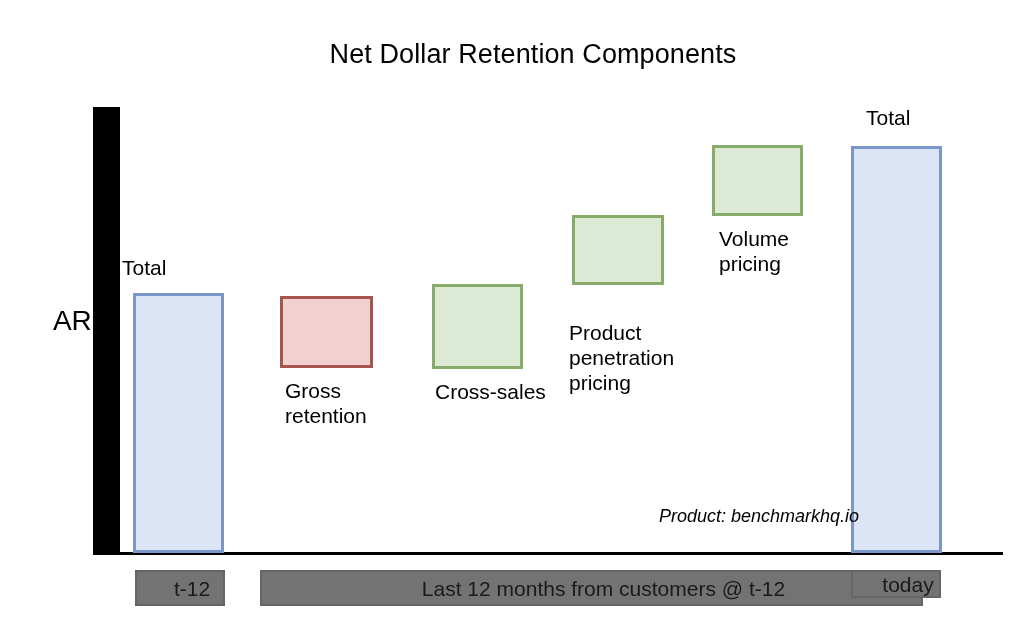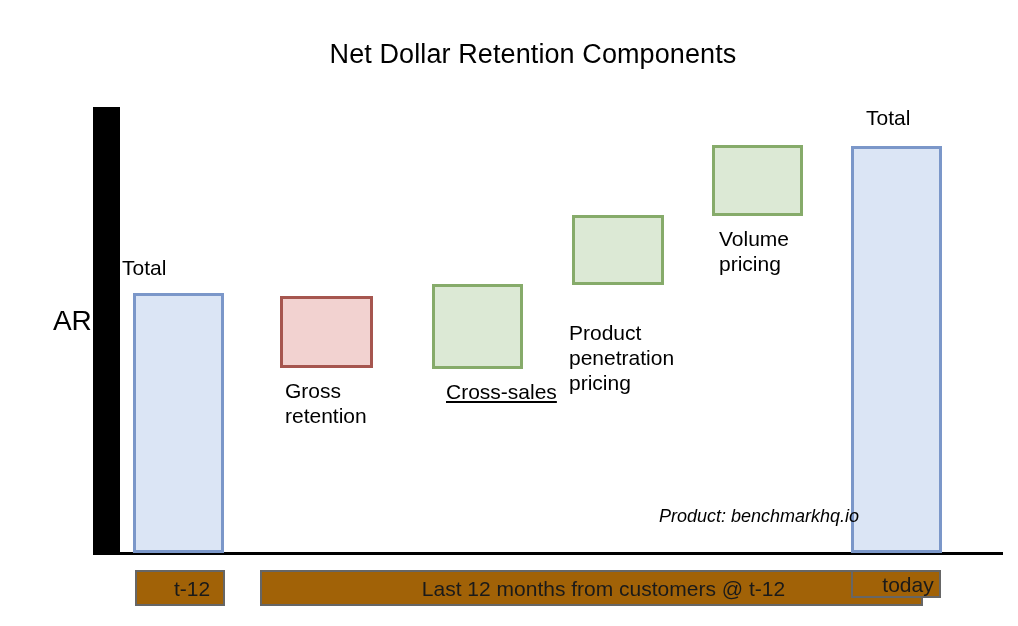--- a/index.html
+++ b/index.html
@@ -90,21 +90,21 @@
     font-size: 18px;
     line-height: 22px;
     font-style: italic;
     color: #000;
     text-align: right;
   }
 
   
   .axis-box {
     box-sizing: border-box;
-    background: #a16207;
+    background: #737373;
     border: 2px solid #666666;
     display: flex;
     align-items: center;
     justify-content: center;
     font-size: 21px;
     line-height: 25px;
     color: #1a1a1a;
   }
 </style>
 </head>
@@ -120,21 +120,21 @@
   <div class="abs" id="y-axis-label">ARR</div>
 
   <div class="abs bar-caption" style="left:98px; top:255px; width:110px;">Total</div>
   <div class="abs bar total" style="left:133px; top:293px; width:91px; height:260px;"></div>
 
   <div class="abs bar negative" style="left:280px; top:296px; width:93px; height:72px;"></div>
   <div class="abs bar-caption" style="left:261px; top:378px; width:130px;">Gross
 retention</div>
 
   <div class="abs bar positive" style="left:432px; top:284px; width:91px; height:85px;"></div>
-  <div class="abs bar-caption" style="left:422px; top:379px; width:142px;text-decoration:underline;">Cross-sales</div>
+  <div class="abs bar-caption" style="left:411px; top:379px; width:142px;">Cross-sales</div>
 
   <div class="abs bar positive" style="left:572px; top:215px; width:92px; height:70px;"></div>
   <div class="abs bar-caption" style="left:545px; top:296px; width:146px;margin-top:24px;">Product
 penetration
 pricing</div>
 
   <div class="abs bar positive" style="left:712px; top:145px; width:91px; height:71px;"></div>
   <div class="abs bar-caption" style="left:695px; top:226px; width:142px;">Volume
 pricing</div>
 

